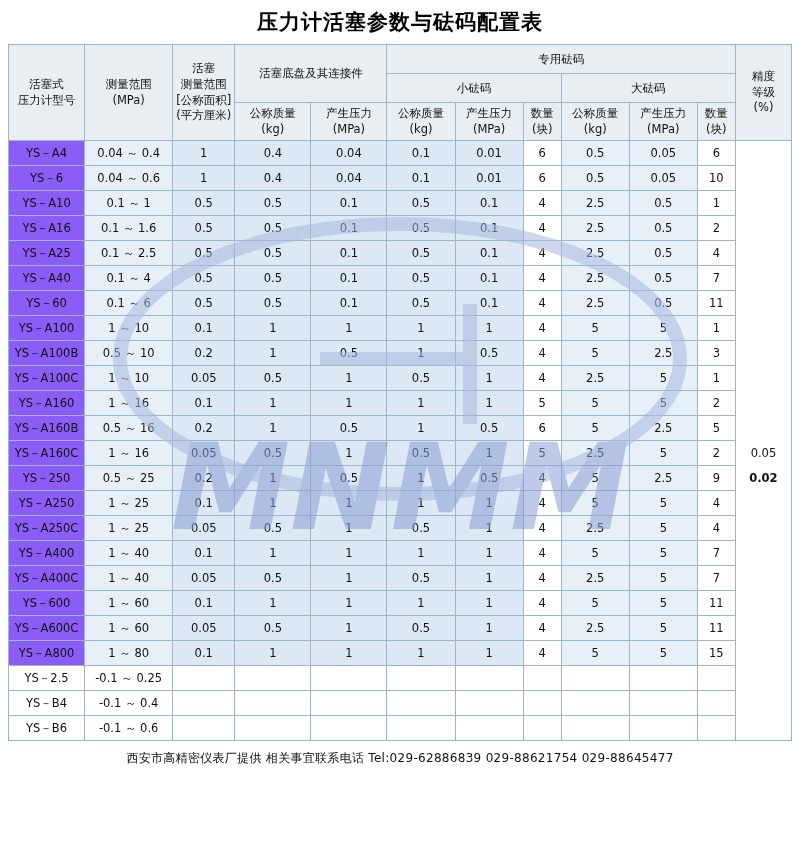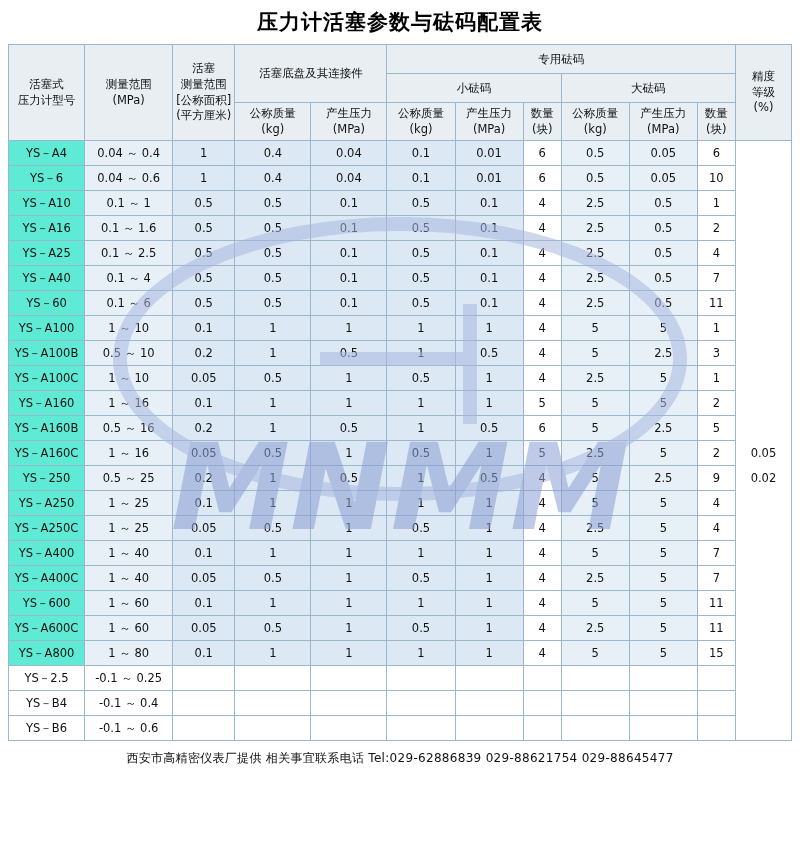--- a/index.html
+++ b/index.html
@@ -59,21 +59,21 @@
     background: #e9eef3;
     font-size: 11.5px;
     font-weight: normal;
     padding: 3px 2px;
     line-height: 1.3;
   }
   thead th.multiline {
     line-height: 1.35;
   }
   td.model {
-    background: #5eead4;
+    background: #8b5cf6;
   }
   td.shade {
     background: #dce8f3;
   }
   td.shade2 {
     background: #e8f0f7;
   }
   td.plain {
     background: #ffffff;
   }
@@ -358,21 +358,21 @@
           <td class="shade2">0.5 ～ 25</td>
           <td class="shade">0.2</td>
           <td class="shade">1</td>
           <td class="shade">0.5</td>
           <td class="shade">1</td>
           <td class="shade">0.5</td>
           <td class="plain">4</td>
           <td class="shade2">5</td>
           <td class="shade2">2.5</td>
           <td class="plain">9</td>
-          <td class="plain" style="border-top: none; border-bottom: none;">0.02</td>
+          <td class="plain" style="border-top: none; border-bottom: none; font-weight: bold;">0.02</td>
         </tr>
         <tr>
           <td class="model">YS－A250</td>
           <td class="shade2">1 ～ 25</td>
           <td class="shade">0.1</td>
           <td class="shade">1</td>
           <td class="shade">1</td>
           <td class="shade">1</td>
           <td class="shade">1</td>
           <td class="plain">4</td>

